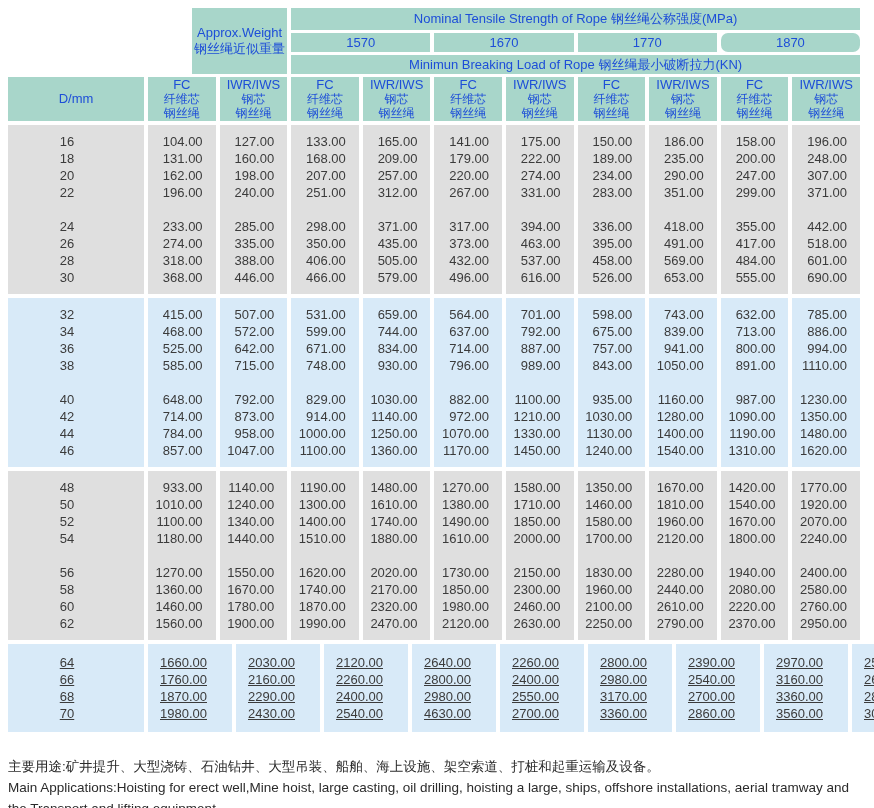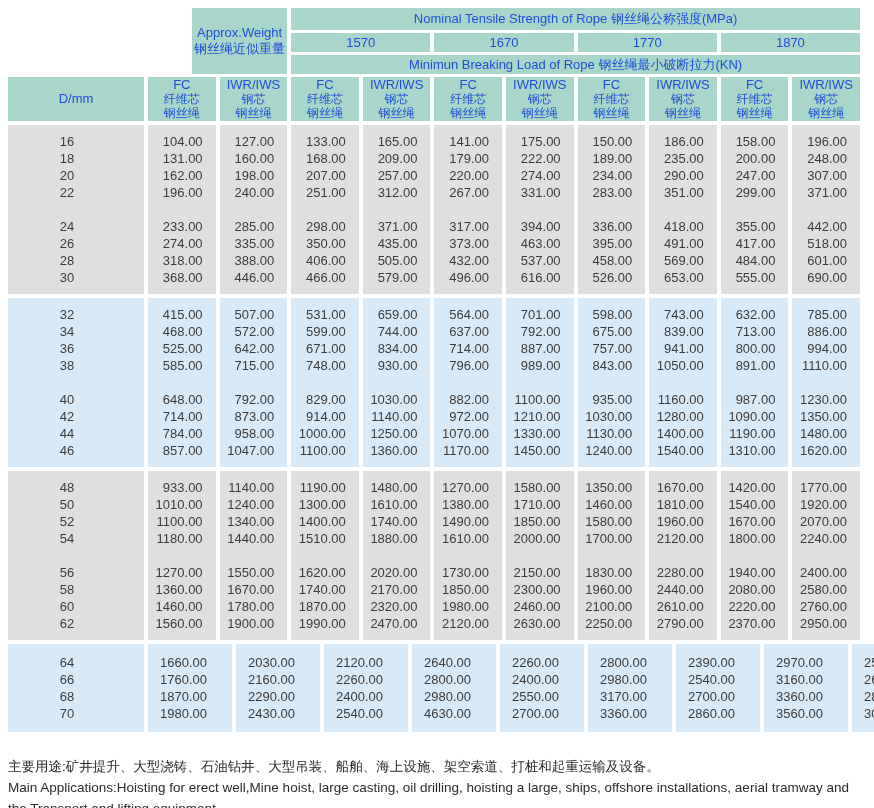--- a/index.html
+++ b/index.html
@@ -26,35 +26,35 @@
     color: #1d4ed8;
     font-size: 13px;
     line-height: 16px;
   }
   .h-dia    { grid-column: 1;      grid-row: 1 / 4; }
   .h-weight { grid-column: 2 / 4;  grid-row: 1 / 4; margin-left: 44px; }
   .h-tensile{ grid-column: 4 / 12; grid-row: 1; }
   .h-grade-0{ grid-column: 4 / 6;  grid-row: 2; }
   .h-grade-1{ grid-column: 6 / 8;  grid-row: 2; }
   .h-grade-2{ grid-column: 8 / 10; grid-row: 2; }
-  .h-grade-3{ grid-column: 10 / 12;grid-row: 2; }
+  .h-grade-3{ grid-column: 10 / 12;grid-row: 2; border-radius: 7px; }
   .h-break  { grid-column: 4 / 12; grid-row: 3; }
   .h-dmm    { grid-column: 1;      grid-row: 4; }
   .h-sub    { grid-row: 4; font-size: 12px; line-height: 14px; }
   .h-sub .en { font-size: 13px; }
 
   
   .group {
     display: grid;
     grid-template-columns: 136px repeat(10, 1fr);
     column-gap: 4px;
     margin-top: 4px;
   }
   .gcol { padding: 8px 0; }
-  .group.last .gcol { padding: 10px 12px; }
+  .group.last .gcol { padding: 10px 12px; text-decoration: underline; }
   .band-gray .gcol { background: var(--gray); }
   .band-blue .gcol { background: var(--blue); }
   .cell { height: 17px; line-height: 17px; font-size: 13px; white-space: nowrap; }
   .gcol.dia .cell { text-align: center; padding-right: 18px; }
   .gcol.num .cell { text-align: right; padding-right: 13px; }
 
   
   .footer { position: absolute; left: 8px; top: 756px; width: 852px; color: #2b2b2b; }
   .footer p { font-size: 13.5px; line-height: 21px; }
 </style>

